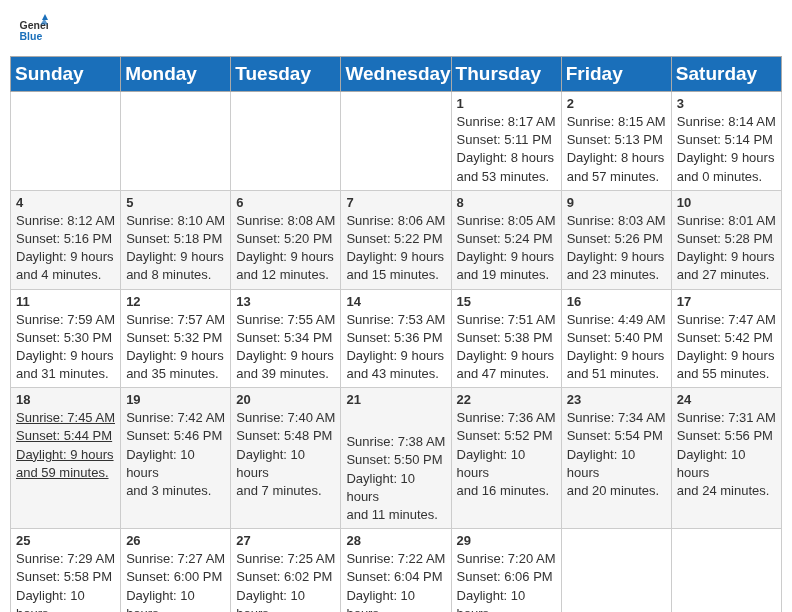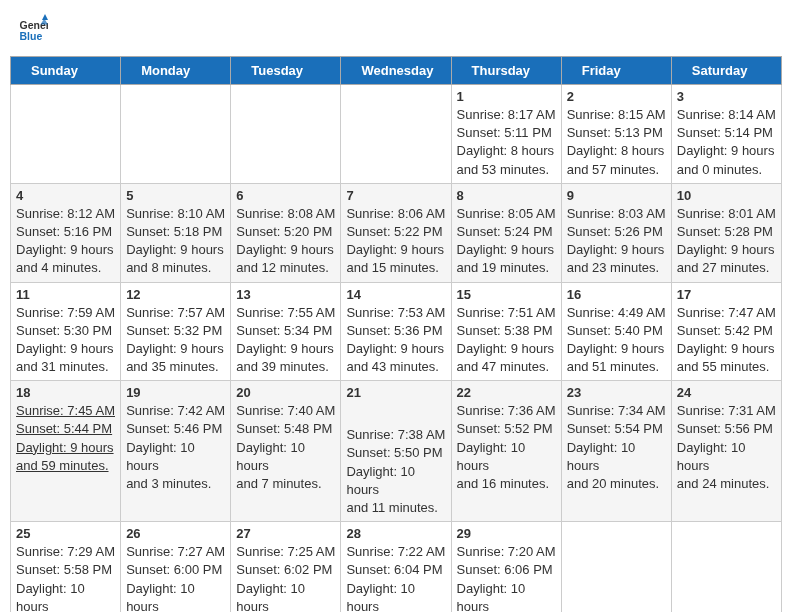--- a/index.html
+++ b/index.html
@@ -39,22 +39,22 @@
       color: #333;
     }
     table {
       width: 100%;
       border-collapse: collapse;
       table-layout: fixed;
     }
     thead tr th {
       background-color: #1a6fba;
       color: #fff;
-      padding: 6px 20px;
-      font-size: 13px;
+      padding: 6px 4px;
+      font-size: 19px;
       text-align: left;
       border: 1px solid #aaa;
     }
     tbody tr td {
       border: 1px solid #ccc;
       vertical-align: top;
       padding: 4px 5px;
       height: 90px;
       background: #fff;
       font-size: 11px;

